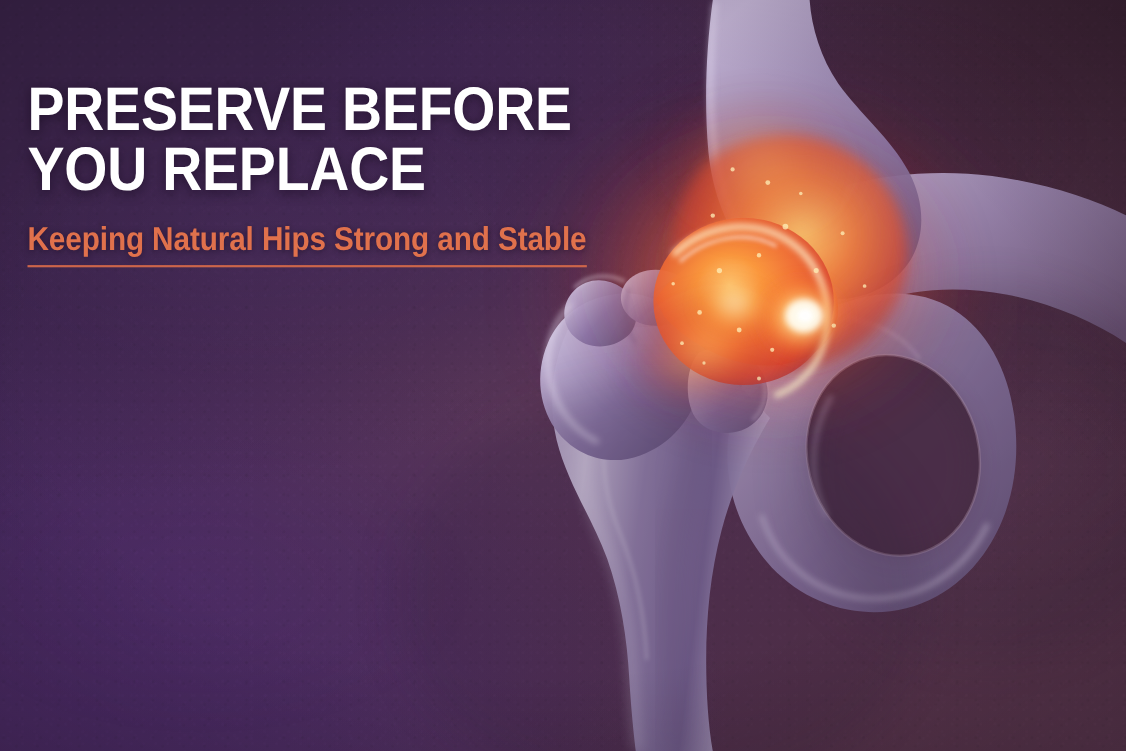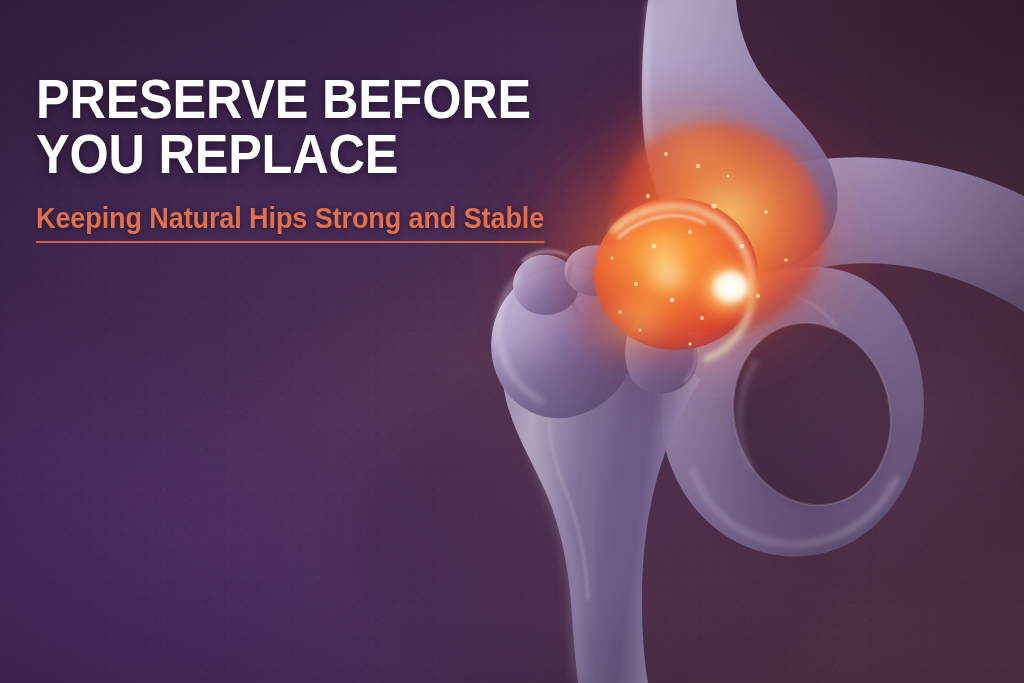--- a/index.html
+++ b/index.html
@@ -62,21 +62,21 @@
   
   #anatomy {
     position: absolute;
     inset: 0;
     pointer-events: none;
   }
 
   
   .text-block {
     position: absolute;
-    left: 36px;
+    left: 25px;
     top: 72px;
     width: 560px;
     z-index: 12;
   }
   .headline {
     margin: 0;
     color: #ffffff;
     font-size: 56px;
     line-height: 0.98;
     font-weight: 700;

